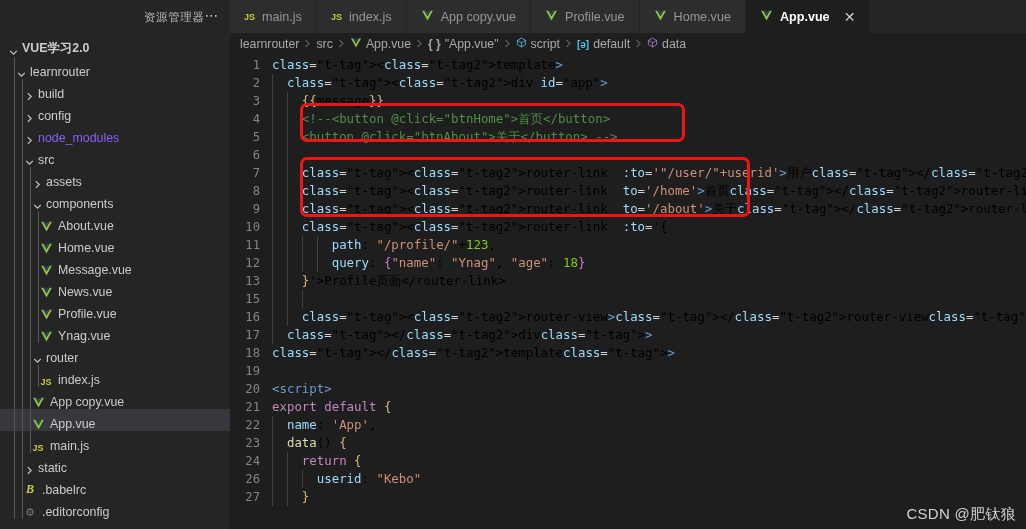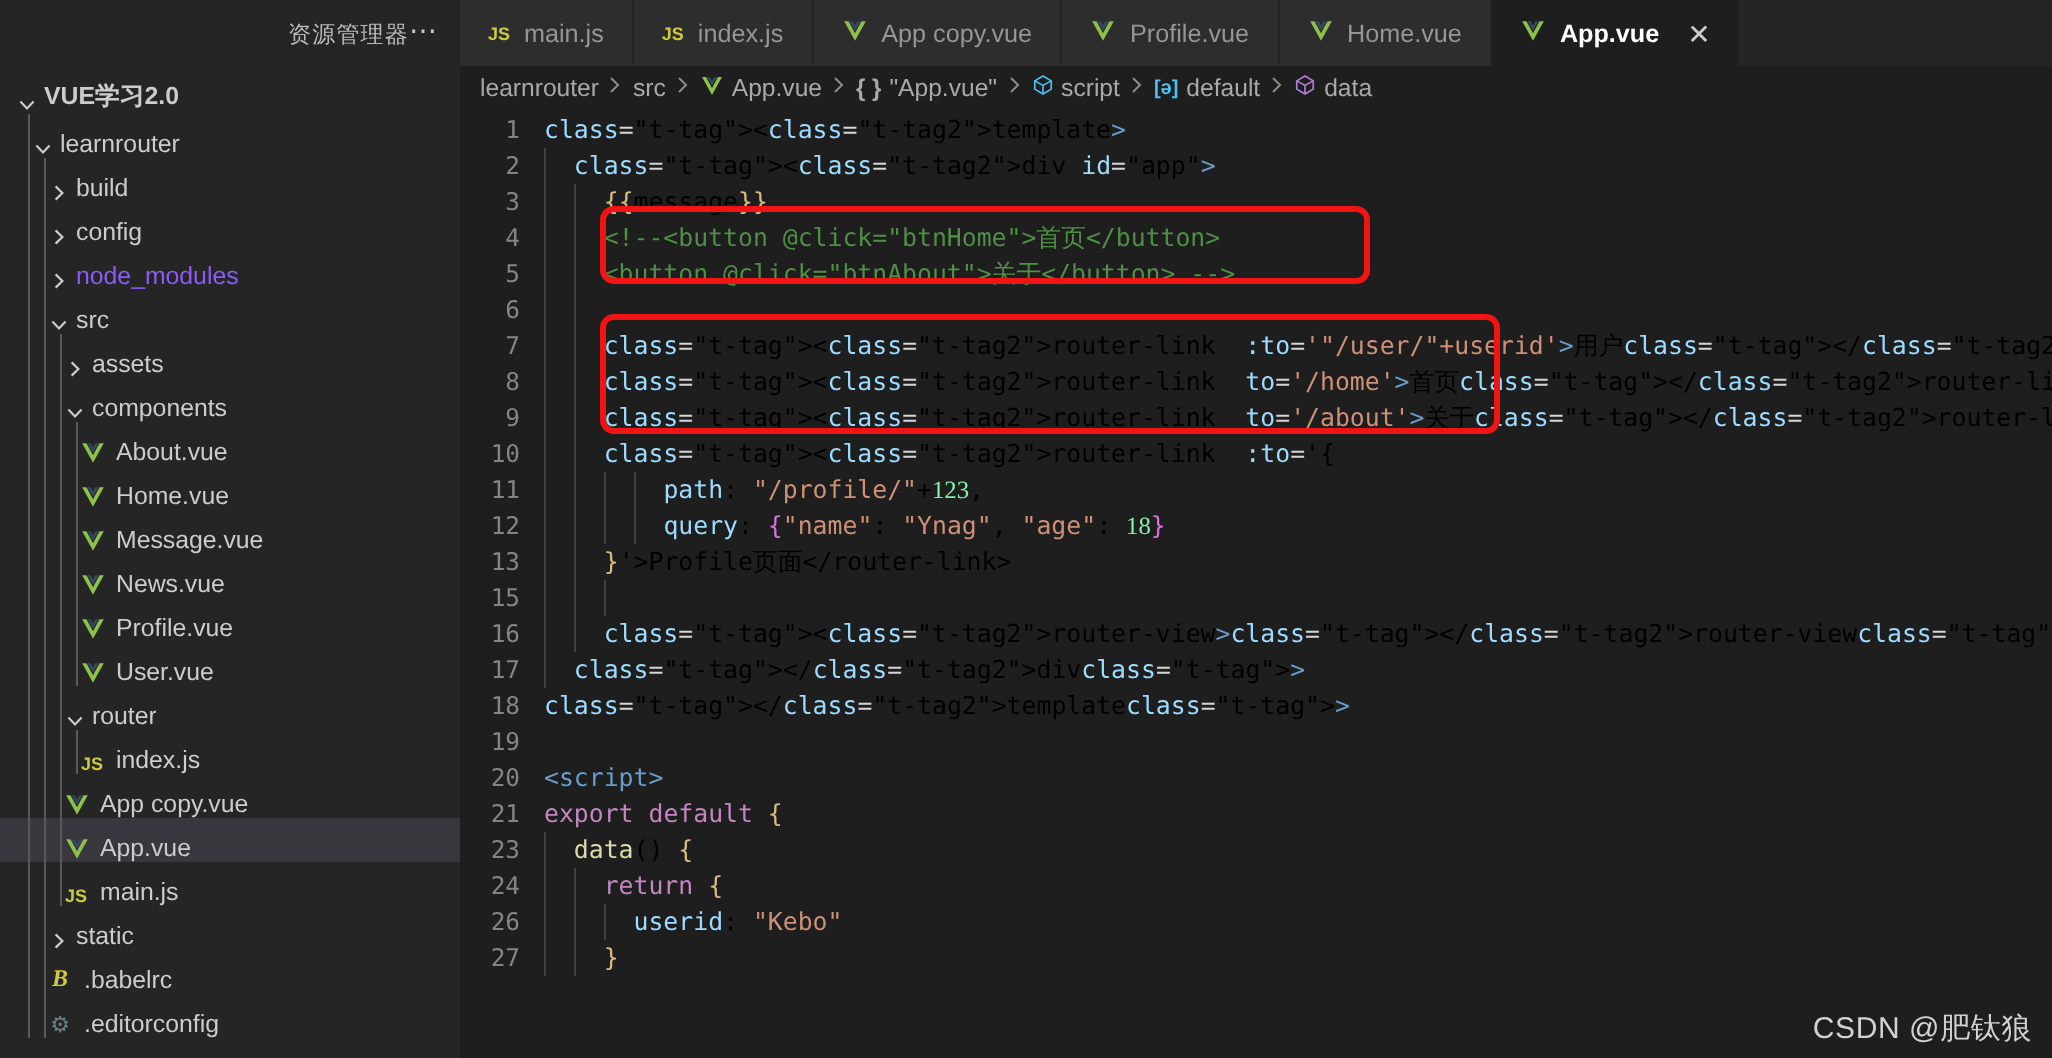--- a/index.html
+++ b/index.html
@@ -164,21 +164,21 @@
   }
 
   
   .t-tag   { color: #6a9ccd; }
   .t-attr  { color: #9cdcfe; }
   .t-str   { color: #ce9178; }
   .t-plain { color: #d4d4d4; }
   .t-com   { color: #4f8f46; }
   .t-kw    { color: #c586c0; }
   .t-fn    { color: #dcdcaa; }
-  .t-num   { color: #86efac; font-family: Liberation Serif, serif; }
+  .t-num   { color: #84cc16; }
   .t-brace-y { color: #d7ba7d; }
   .t-brace-p { color: #da70d6; }
   .t-prop  { color: #9cdcfe; }
 
   .ig {
     position: absolute; top: 0; height: 18px; width: 1px;
     background: #404040;
   }
 
   .caret {
@@ -381,21 +381,21 @@
           <div class="indent-guide" style="left: 22px;"></div>
           <div class="indent-guide" style="left: 30px;"></div>
           <div class="indent-guide" style="left: 38px;"></div>
           <div style="flex: 0 0 auto; width: 37px;"></div>
           <span class="ficon vue">
             <svg width="13" height="13" viewBox="0 0 24 24">
               <path d="M2 3 L6 3 L12 14 L18 3 L22 3 L12 21 Z" fill="#8dc149"></path>
               <path d="M7 3 L10 3 L12 7 L14 3 L17 3 L12 12 Z" fill="#35495e"></path>
             </svg>
           </span>
-          <span class="fname">User.vue</span>
+          <span class="fname">Ynag.vue</span>
         </div>
         <div class="row">
           <div class="indent-guide" style="left: 14px;"></div>
           <div class="indent-guide" style="left: 22px;"></div>
           <div class="indent-guide" style="left: 30px;"></div>
           <div style="flex: 0 0 auto; width: 29px;"></div>
           <span class="chev">
             <svg width="9" height="9" viewBox="0 0 9 9">
               <path d="M1.2 2.8 L4.5 6.2 L7.8 2.8" fill="none" stroke="#cccccc" stroke-width="1.1"></path>
             </svg>
@@ -587,20 +587,21 @@
           <div class="cline"><div class="gutter">11</div><div class="ctext">        <span class="t-prop">path</span>: <span class="t-str">"/profile/"</span>+<span class="t-num">123</span>,<div class="ig" style="left: 0px;"></div><div class="ig" style="left: 15px;"></div><div class="ig" style="left: 30px;"></div><div class="ig" style="left: 45px;"></div></div></div>
           <div class="cline"><div class="gutter">12</div><div class="ctext">        <span class="t-prop">query</span>: <span class="t-brace-p">{</span><span class="t-str">"name"</span>: <span class="t-str">"Ynag"</span>, <span class="t-str">"age"</span>: <span class="t-num">18</span><span class="t-brace-p">}</span><div class="ig" style="left: 0px;"></div><div class="ig" style="left: 15px;"></div><div class="ig" style="left: 30px;"></div><div class="ig" style="left: 45px;"></div></div></div>
           <div class="cline"><div class="gutter">13</div><div class="ctext">    <span class="t-brace-y">}</span>'&gt;Profile页面&lt;/router-link&gt;<div class="ig" style="left: 0px;"></div><div class="ig" style="left: 15px;"></div></div></div>
           <div class="cline"><div class="gutter">15</div><div class="ctext"><div class="ig" style="left: 0px;"></div><div class="ig" style="left: 15px;"></div><div class="ig" style="left: 30px;"></div></div></div>
           <div class="cline"><div class="gutter">16</div><div class="ctext">    <span <span="" class="t-attr">class</span><span class="t-plain">=</span>"t-tag"&gt;&lt;<span <span="" class="t-attr">class</span><span class="t-plain">=</span>"t-tag2"&gt;router-view<span class="t-tag">&gt;</span><span <span="" class="t-attr">class</span><span class="t-plain">=</span>"t-tag"&gt;&lt;/<span <span="" class="t-attr">class</span><span class="t-plain">=</span>"t-tag2"&gt;router-view<span <span="" class="t-attr">class</span><span class="t-plain">=</span>"t-tag"&gt;<div class="ig" style="left: 0px;"></div><div class="ig" style="left: 15px;"></div></div></div>
           <div class="cline"><div class="gutter">17</div><div class="ctext">  <span <span="" class="t-attr">class</span><span class="t-plain">=</span>"t-tag"&gt;&lt;/<span <span="" class="t-attr">class</span><span class="t-plain">=</span>"t-tag2"&gt;div<span <span="" class="t-attr">class</span><span class="t-plain">=</span>"t-tag"&gt;<span class="t-tag">&gt;</span><div class="ig" style="left: 0px;"></div></div></div>
           <div class="cline"><div class="gutter">18</div><div class="ctext"><span <span="" class="t-attr">class</span><span class="t-plain">=</span>"t-tag"&gt;&lt;/<span <span="" class="t-attr">class</span><span class="t-plain">=</span>"t-tag2"&gt;template<span <span="" class="t-attr">class</span><span class="t-plain">=</span>"t-tag"&gt;<span class="t-tag">&gt;</span></div></div>
           <div class="cline"><div class="gutter">19</div><div class="ctext"></div></div>
           <div class="cline"><div class="gutter">20</div><div class="ctext"><span class="t-tag">&lt;</span><span class="t-tag">script</span><span class="t-tag">&gt;</span></div></div>
           <div class="cline"><div class="gutter">21</div><div class="ctext"><span class="t-kw">export</span> <span class="t-kw">default</span> <span class="t-brace-y">{</span></div></div>
+          <div class="cline"><div class="gutter">22</div><div class="ctext">  <span class="t-prop">name</span>: <span class="t-str">'App'</span>,<div class="ig" style="left: 0px;"></div></div></div>
           <div class="cline"><div class="gutter">23</div><div class="ctext">  <span class="t-fn">data</span>() <span class="t-brace-y">{</span><div class="ig" style="left: 0px;"></div></div></div>
           <div class="cline"><div class="gutter">24</div><div class="ctext">    <span class="t-kw">return</span> <span class="t-brace-y">{</span><div class="ig" style="left: 0px;"></div><div class="ig" style="left: 15px;"></div></div></div>
           <div class="cline"><div class="gutter">26</div><div class="ctext">      <span class="t-prop">userid</span>: <span class="t-str">"Kebo"</span><div class="ig" style="left: 0px;"></div><div class="ig" style="left: 15px;"></div><div class="ig" style="left: 30px;"></div></div></div>
           <div class="cline"><div class="gutter">27</div><div class="ctext">    <span class="t-brace-y">}</span><div class="ig" style="left: 0px;"></div><div class="ig" style="left: 15px;"></div></div></div>
         </div>
       <div id="annotations">
           <div class="redbox" style="left: 70px; top: 48px; width: 385px; height: 39px; border-color: rgb(240, 20, 20);"></div>
           <div class="redbox" style="left: 70px; top: 102px; width: 450px; height: 60px; border-color: rgb(240, 20, 20);"></div>
         </div>
     </div>

